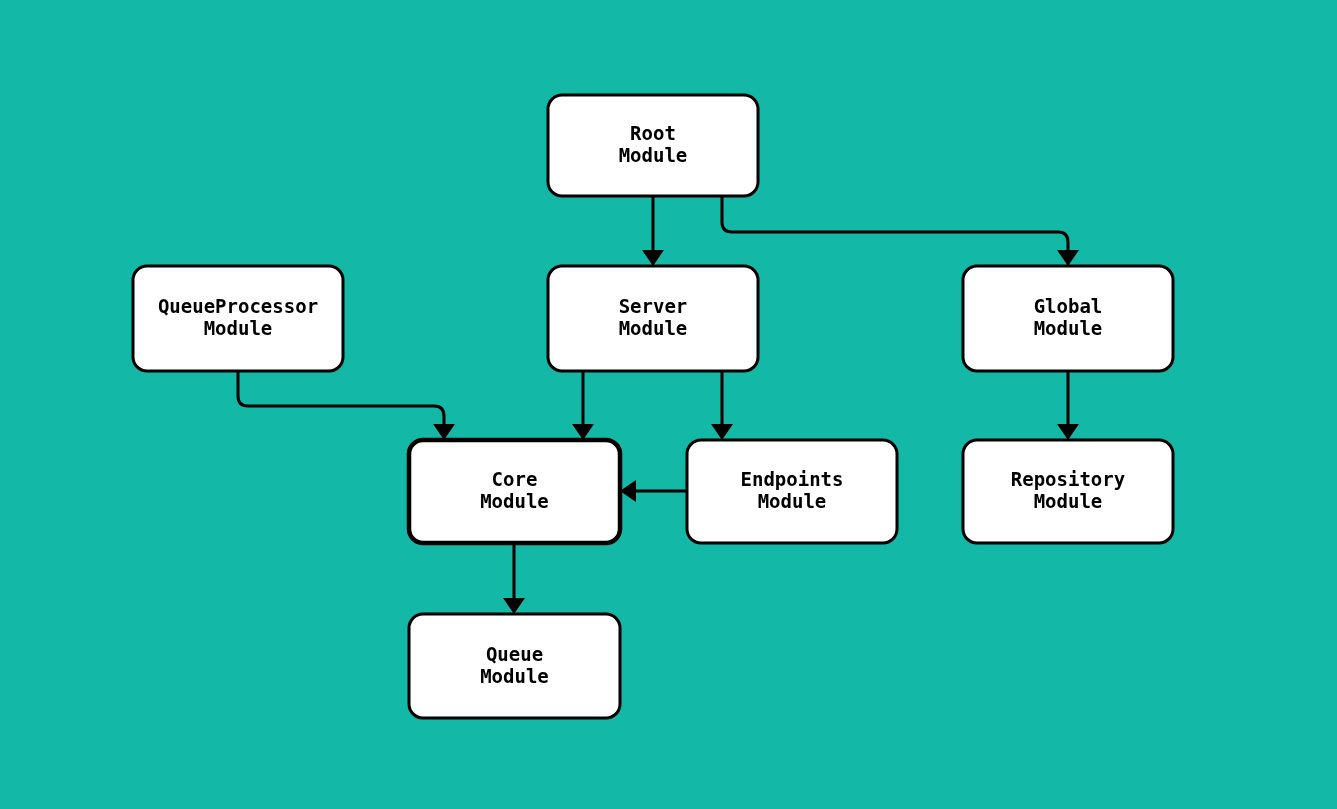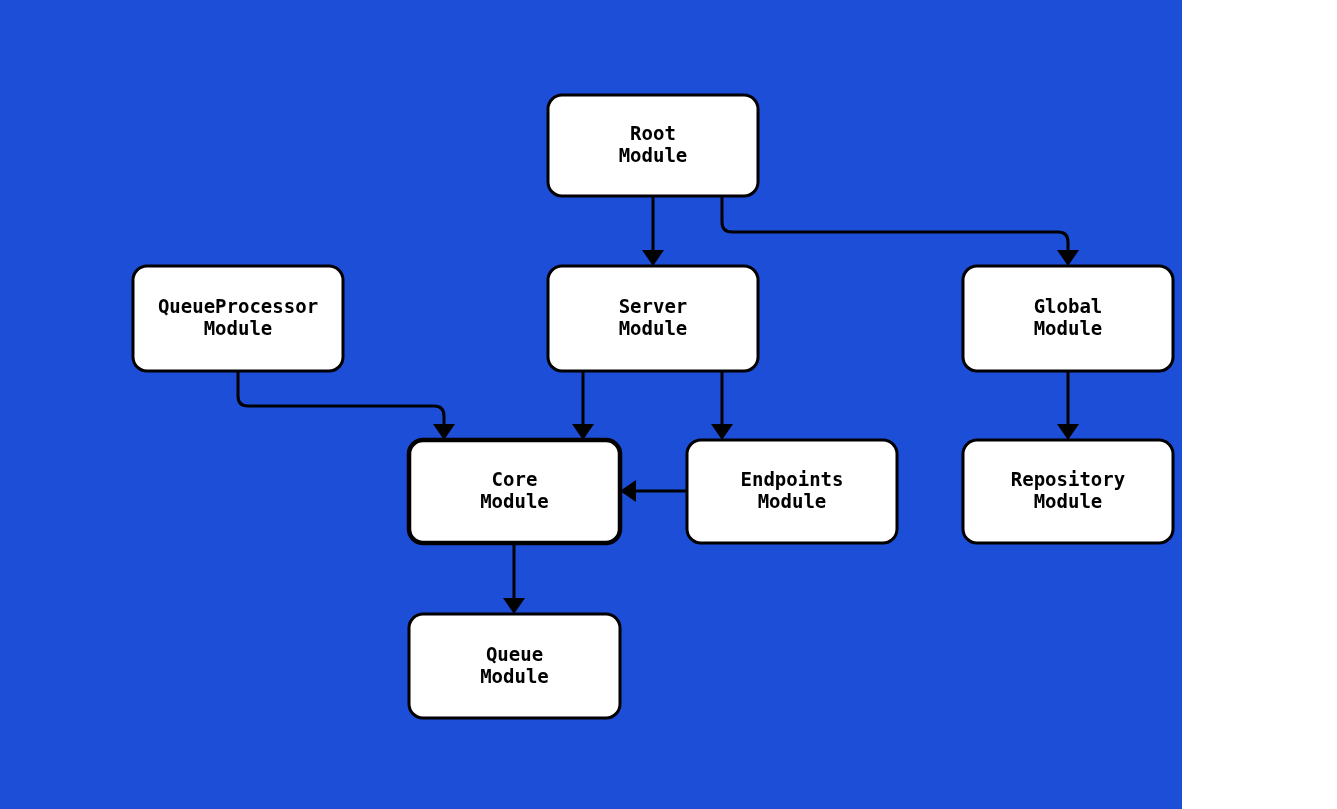--- a/index.html
+++ b/index.html
@@ -9,23 +9,23 @@
     background: #ffffff;
   }
   body {
     width: 1337px;
     height: 809px;
     overflow: hidden;
     font-family: "DejaVu Sans Mono", "Liberation Mono", monospace;
   }
   #diagram-root {
     position: relative;
-    width: 1182px;
+    width: 1337px;
     height: 809px;
-    background: #1d4ed8;
+    background: #14b8a6;
   }
   svg#diagram-canvas {
     display: block;
     width: 1337px;
     height: 809px;
   }
   .node-box {
     fill: #ffffff;
     stroke: #000000;
     stroke-width: 3;

